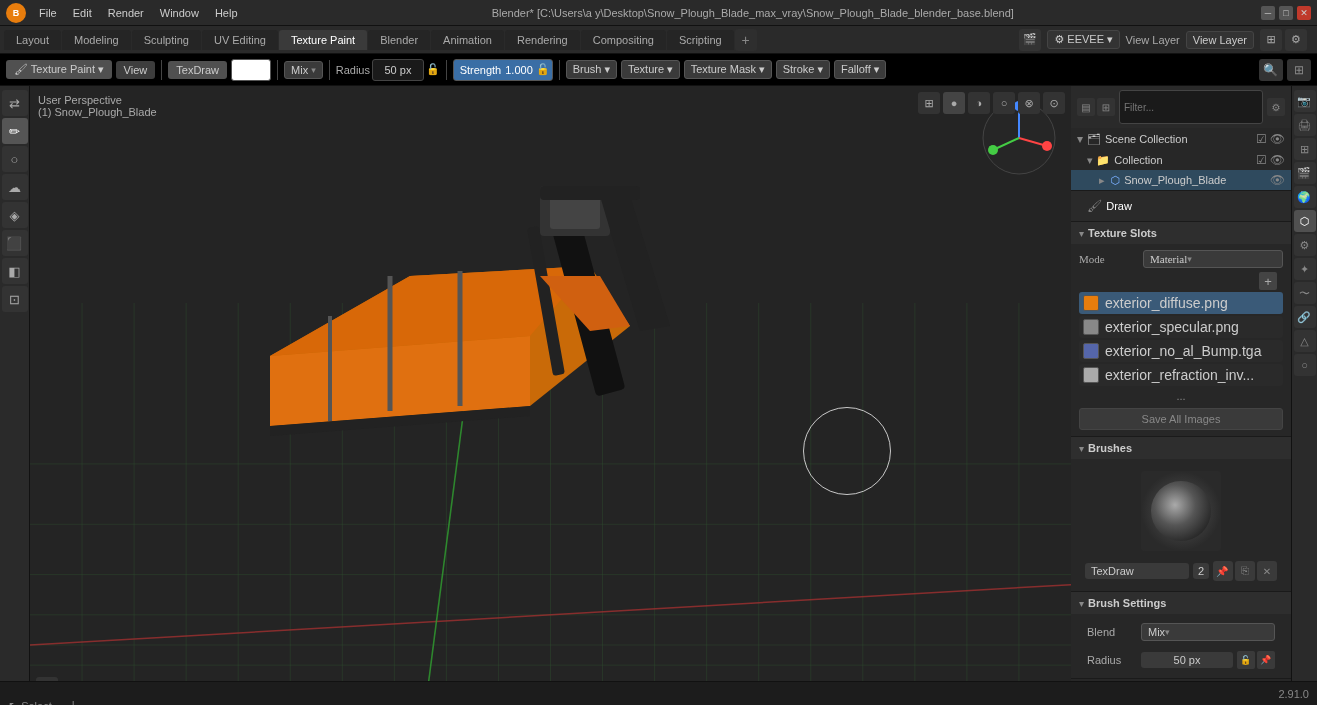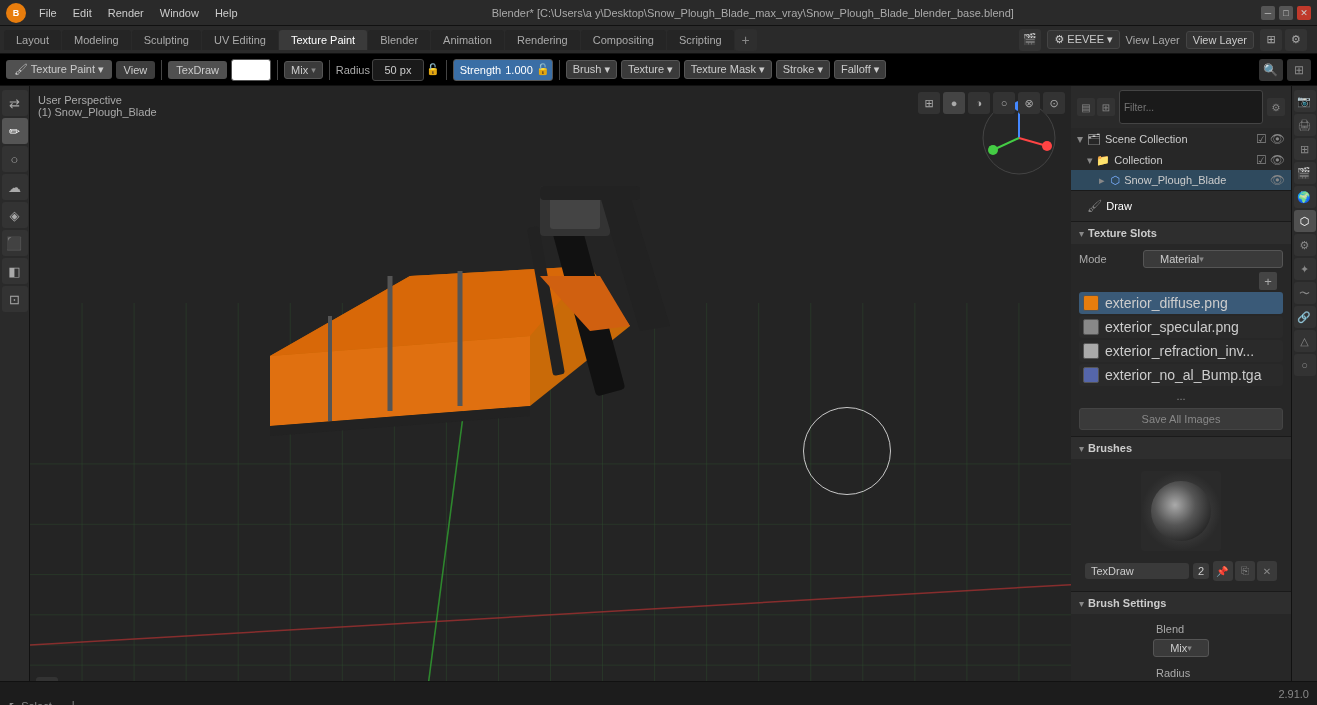--- a/index.html
+++ b/index.html
@@ -320,30 +320,30 @@
     }
     .panel-header-title {
       font-size: 11px; color: #ccc; font-weight: bold;
     }
     .panel-body {
       padding: 6px 8px;
       background: #272727;
     }
     .panel-row {
       display: flex; align-items: center;
-      margin-bottom: 4px; gap: 4px;
+      margin-bottom: 4px; gap: 4px; font-family: Liberation Serif, serif;
     }
     .panel-label {
       color: #aaa; font-size: 11px;
       width: 60px;
     }
     .panel-dropdown {
       flex: 1;
       background: #3a3a3a; border: 1px solid #555;
-      border-radius: 3px; padding: 2px 16px;
+      border-radius: 3px; padding: 2px 6px;
       color: #ccc; font-size: 11px;
       display: flex; align-items: center; justify-content: flex-start;
       cursor: pointer;
     }
 
     
     .texture-list-item {
       display: flex; align-items: center;
       padding: 3px 4px; margin-bottom: 2px;
       border-radius: 3px; gap: 6px;
@@ -411,21 +411,20 @@
     }
 
     
     .brush-settings-section {
       border-bottom: 1px solid #1a1a1a;
     }
     .brush-settings-row {
       display: flex; align-items: center;
       padding: 3px 8px; gap: 4px;
       font-size: 11px;
-      flex-direction: column;
     }
     .bs-label { color: #aaa; width: 50px; }
     .bs-val {
       background: #3a3a3a; border-radius: 3px;
       padding: 2px 8px; color: #ccc;
       flex: 1; text-align: center;
       font-size: 11px;
     }
     .bs-icons {
       display: flex; gap: 2px;
@@ -799,27 +798,27 @@
             <div class="tex-swatch" style="background:#e87d0d;"></div>
             <span class="tex-name">exterior_diffuse.png</span>
           </div>
           
           <div class="texture-list-item">
             <div class="tex-swatch" style="background:#888;"></div>
             <span class="tex-name">exterior_specular.png</span>
           </div>
           
           <div class="texture-list-item">
+            <div class="tex-swatch" style="background:#5566aa;"></div>
+            <span class="tex-name">exterior_no_al_Bump.tga</span>
+          </div>
+          
+          <div class="texture-list-item">
             <div class="tex-swatch" style="background:#aaa;"></div>
             <span class="tex-name">exterior_refraction_inv...</span>
-          </div>
-          
-          <div class="texture-list-item">
-            <div class="tex-swatch" style="background:#5566aa;"></div>
-            <span class="tex-name">exterior_no_al_Bump.tga</span>
           </div>
 
           
           <div style="text-align:center; color:#888; font-size:11px; cursor:pointer; padding:2px 0;">...</div>
 
           <button class="save-images-btn">Save All Images</button>
         </div>
       </div>
 
       <div class="panel-section brushes-section">

